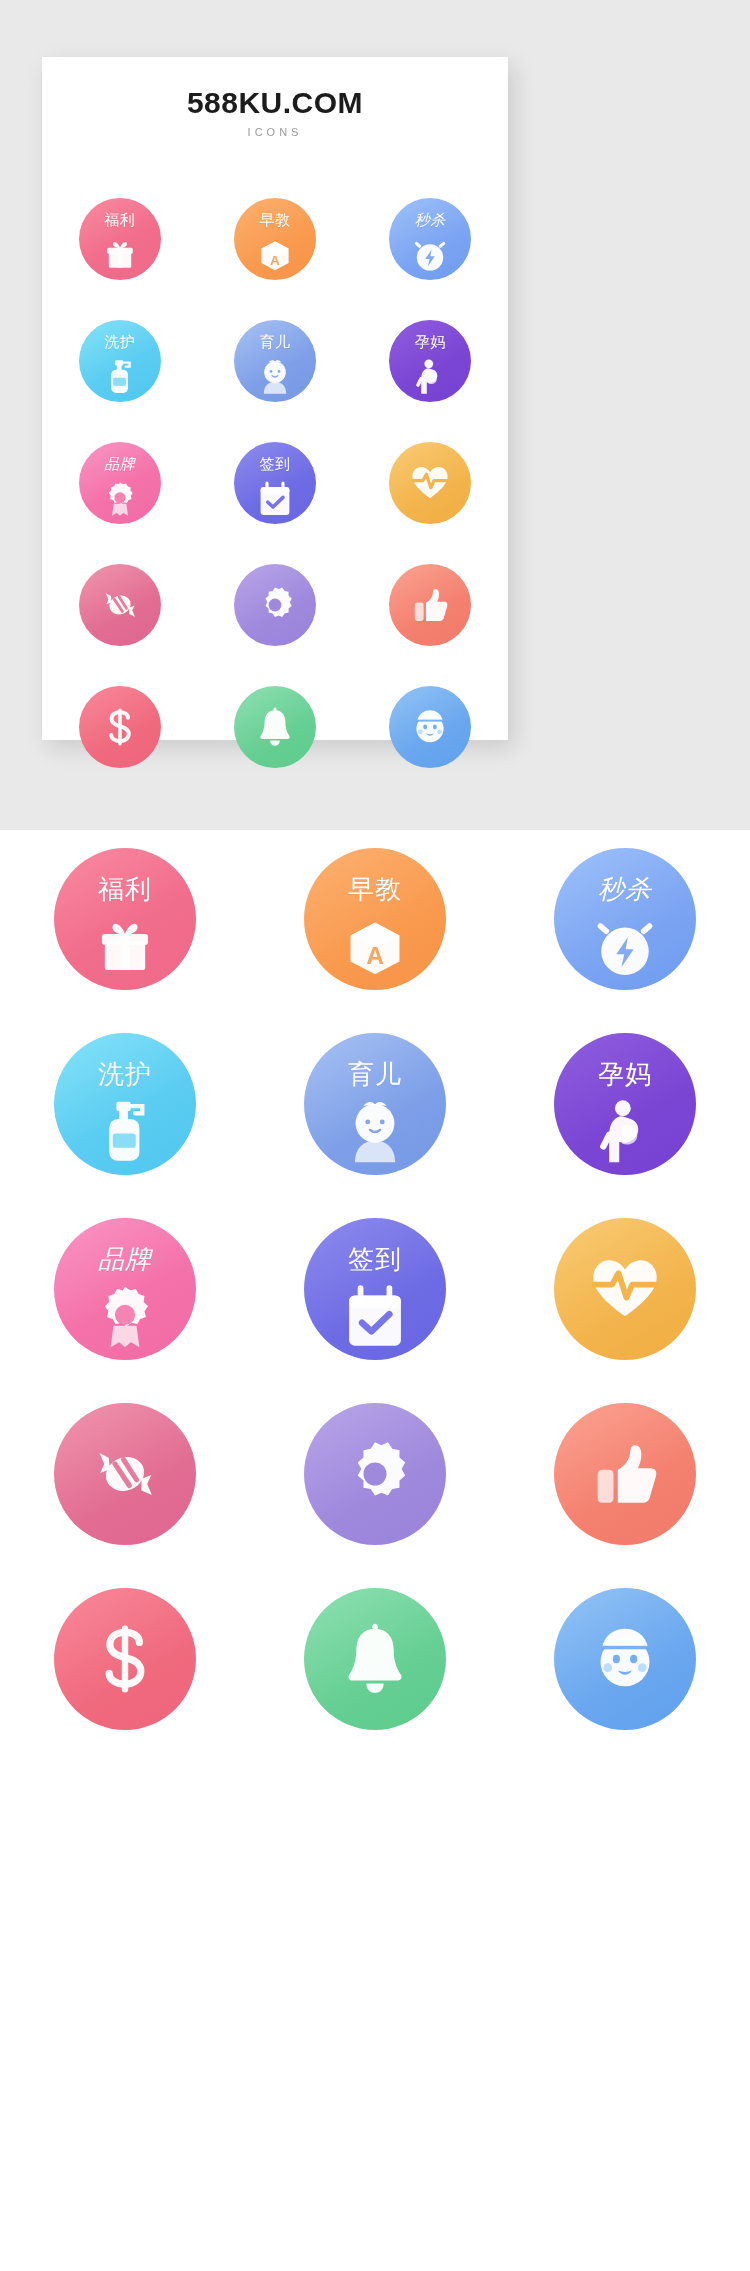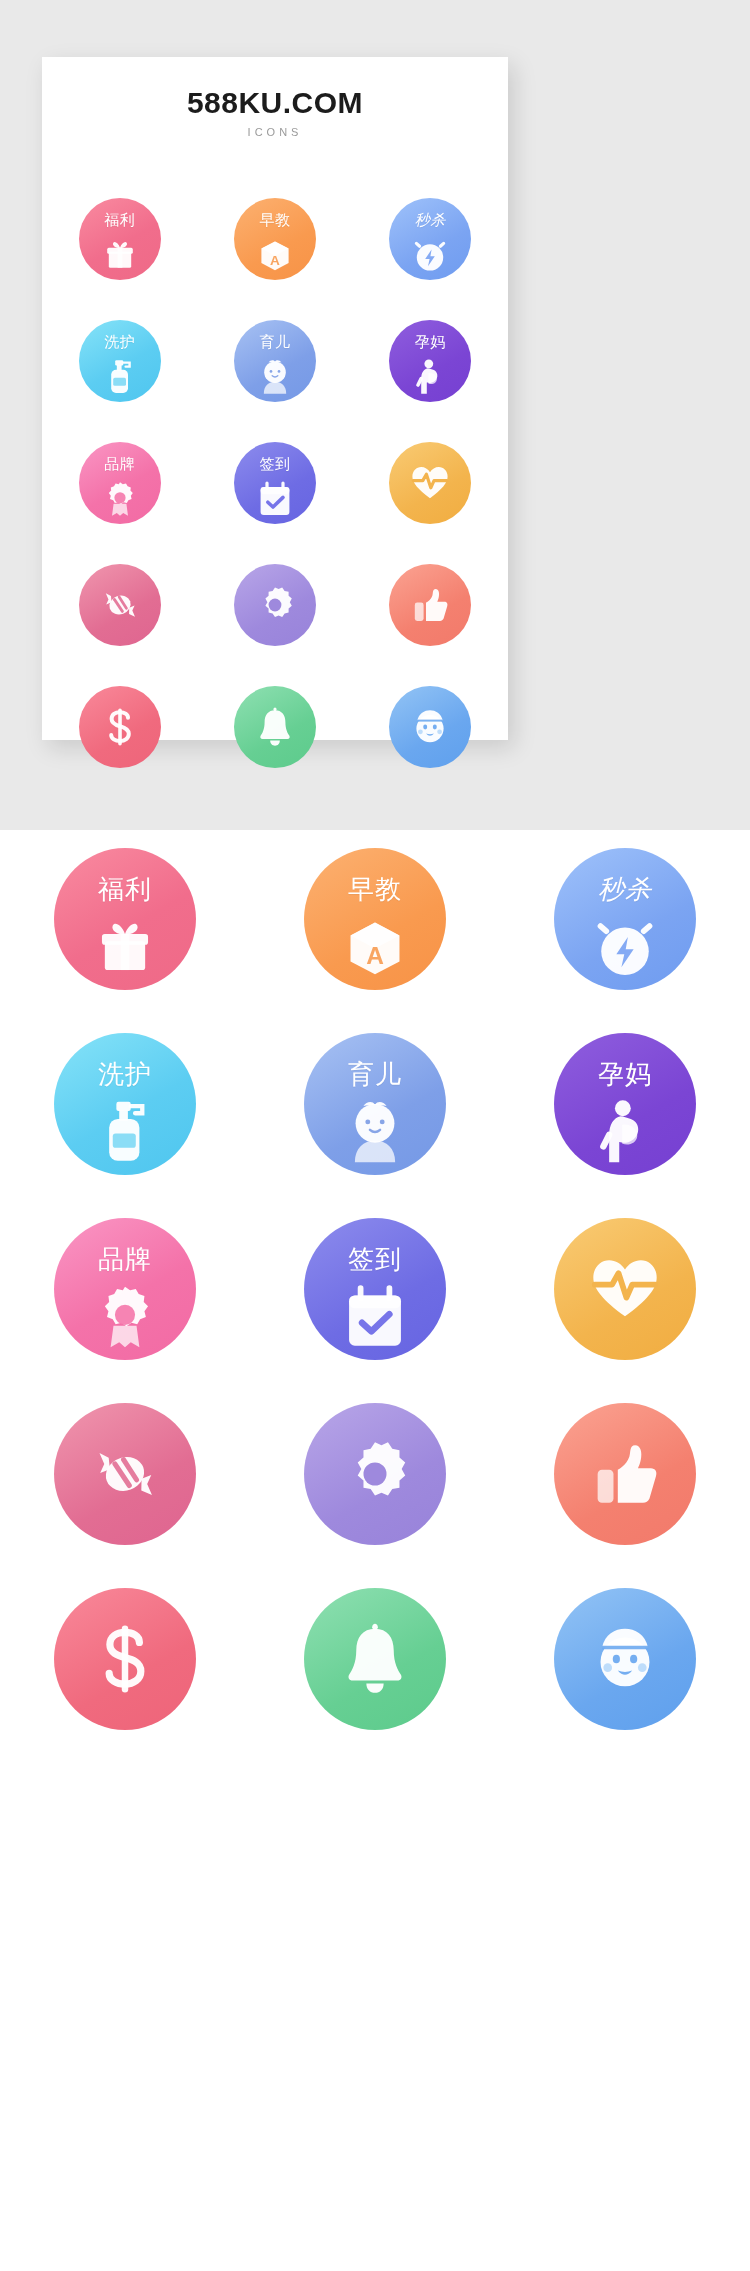--- a/index.html
+++ b/index.html
@@ -116,21 +116,21 @@
 
   .glyph svg { display: block; overflow: visible; }
 
   
   .g-fuli    { background: linear-gradient(150deg, #f98ba0 0%, #f16d8c 55%, #ef6a87 100%); text-decoration: underline; }
   .g-zaojiao { background: linear-gradient(150deg, #fcb171 0%, #f99a4f 60%, #f79347 100%); }
   .g-miaosha { background: linear-gradient(150deg, #9fc2fa 0%, #7ba4f2 60%, #6f9cf0 100%); font-style: italic; }
   .g-xihu    { background: linear-gradient(150deg, #86e3f8 0%, #5ccdf2 55%, #4fc6ef 100%); }
   .g-yuer    { background: linear-gradient(150deg, #a8c2f3 0%, #7e9fe8 60%, #7599e6 100%); }
   .g-yunma   { background: linear-gradient(150deg, #8f5ede 0%, #7b45d4 60%, #7640d2 100%); }
-  .g-pinpai  { background: linear-gradient(150deg, #fa96c4 0%, #f472a9 55%, #f26ba4 100%); }
+  .g-pinpai  { background: linear-gradient(150deg, #fa96c4 0%, #f472a9 55%, #f26ba4 100%); font-style: italic; }
   .g-qiandao { background: linear-gradient(150deg, #8d8ced 0%, #6e6ce4 60%, #6765e2 100%); }
   .g-heart   { background: linear-gradient(150deg, #f9cb74 0%, #f3b44d 60%, #f1ad41 100%); }
   .g-candy   { background: linear-gradient(150deg, #f096ae 0%, #e26d93 60%, #df6590 100%); }
   .g-gear    { background: linear-gradient(150deg, #b8a6e8 0%, #9e89dd 60%, #9883da 100%); }
   .g-thumb   { background: linear-gradient(150deg, #fba392 0%, #f4806f 60%, #f27a6b 100%); }
   .g-dollar  { background: linear-gradient(150deg, #f9899a 0%, #f06a7e 60%, #ee657a 100%); }
   .g-bell    { background: linear-gradient(150deg, #8fe0b2 0%, #66cf93 60%, #5dcb8c 100%); }
   .g-baby    { background: linear-gradient(150deg, #93c4f5 0%, #6aa7ef 60%, #5fa0ed 100%); }
 </style>
 </head>

